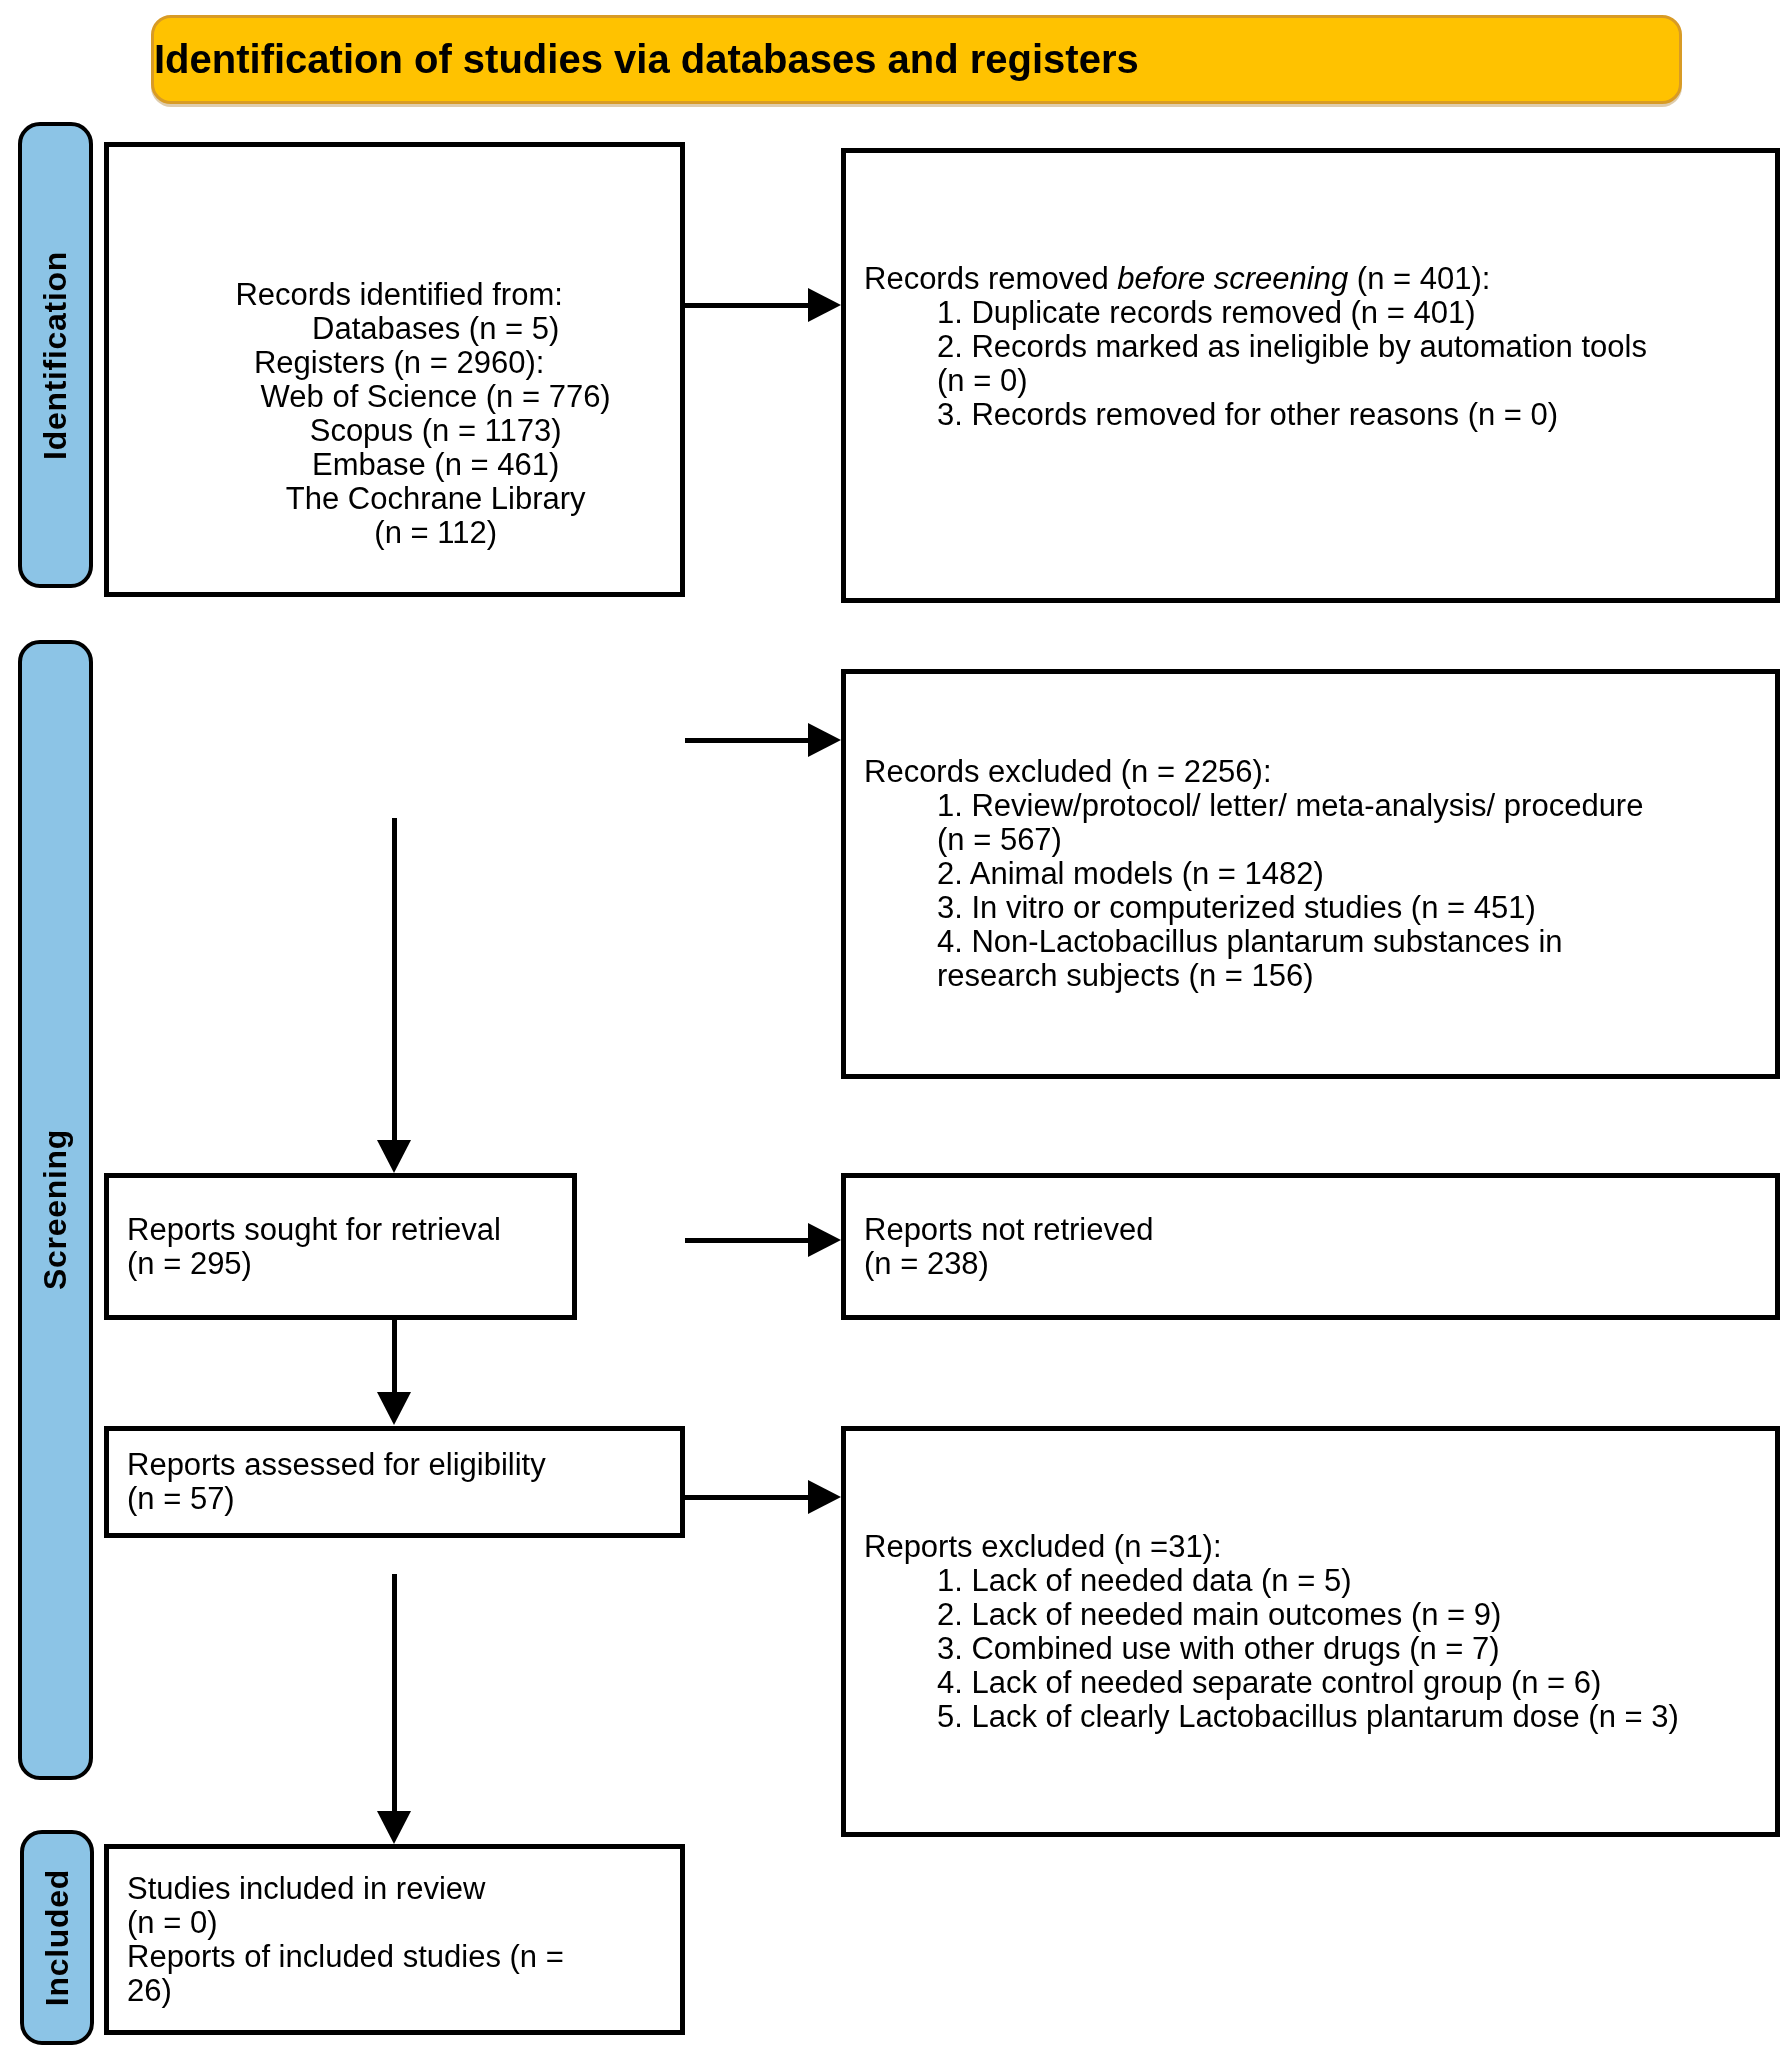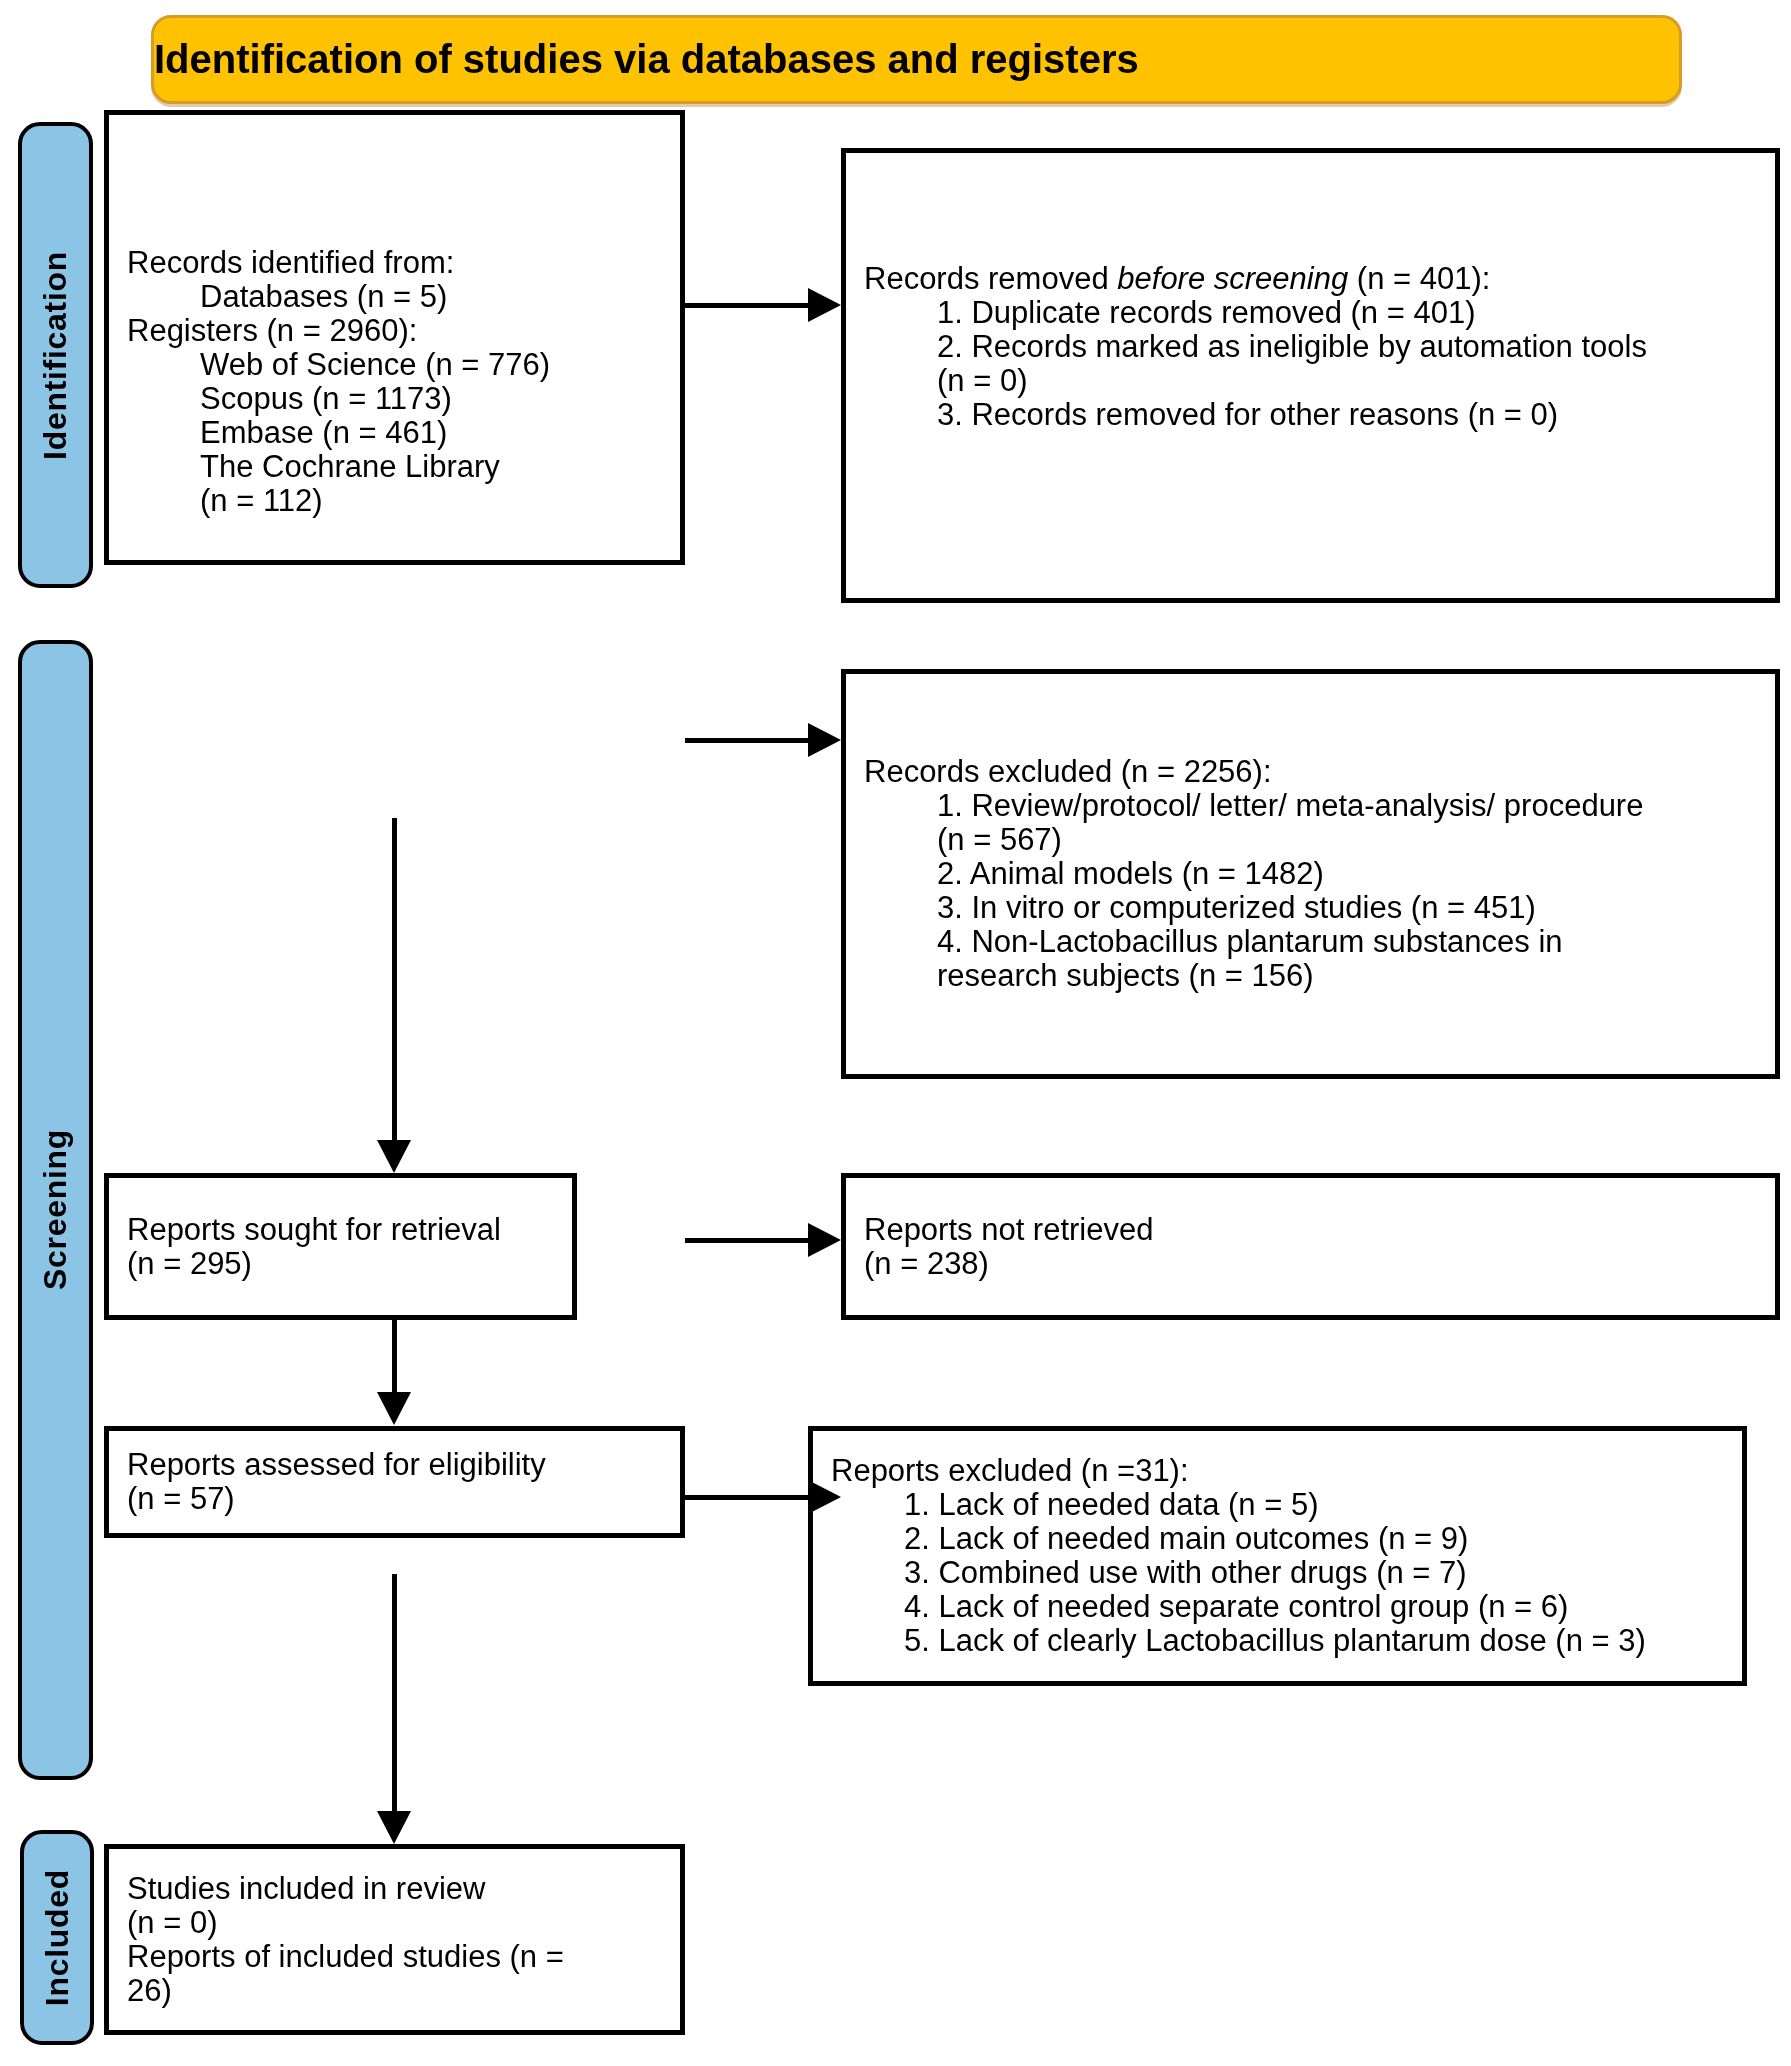--- a/index.html
+++ b/index.html
@@ -38,29 +38,29 @@
   }
   .stage-identification { left: 18px;  top: 122px;  width: 75px; height: 466px; }
   .stage-screening      { left: 18px;  top: 640px;  width: 75px; height: 1140px; }
   .stage-included       { left: 20.4px;  top: 1830px; width: 74px; height: 215px; }
 
   .box {
     position: absolute;
     background: #fff;
     border: 5.1px solid #000;
   }
-  .box-a  { left: 104px;  top: 110px;  width: 581px;  height: 455px; }
+  .box-a  { left: 104px;  top: 142px;  width: 581px;  height: 455px; text-align: center; }
   .box-b  { left: 104px;  top: 669px;  width: 581px;  height: 149px; }
   .box-c  { left: 104px;  top: 1173px; width: 473px;  height: 147px; }
   .box-d  { left: 104px;  top: 1426px; width: 581px;  height: 112px; }
   .box-e  { left: 104px;  top: 1844px; width: 581px;  height: 191px; }
   .box-r1 { left: 841px; top: 126px;  width: 939px; height: 455px; margin-top: 22px; }
   .box-r2 { left: 841px; top: 669px;  width: 939px; height: 410px; }
   .box-r3 { left: 841px; top: 1173px; width: 939px; height: 147px; }
-  .box-r4 { left: 808px; top: 1426px; width: 939px; height: 260px; }
+  .box-r4 { left: 841px; top: 1426px; width: 939px; height: 411px; }
 
   .box-text {
     width: 100%; height: 100%;
     padding-left: 18px; padding-right: 8.7px;
     font-size: 31px; line-height: 34px;
   }
   .v-center { display: flex; flex-direction: column; justify-content: center; }
   .pad-a  { padding-top: 131px; }
   .pad-r1 { padding-top: 109px; }
   .line { white-space: nowrap; }

